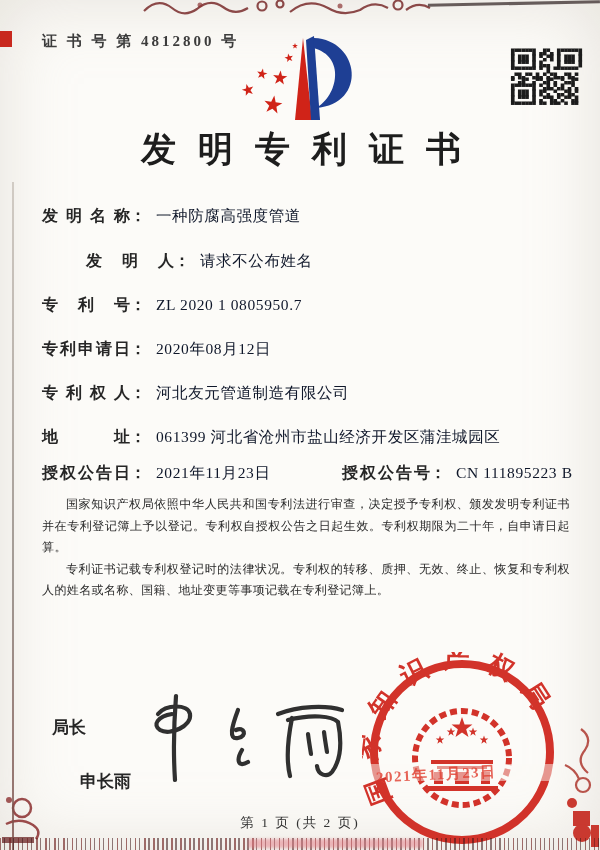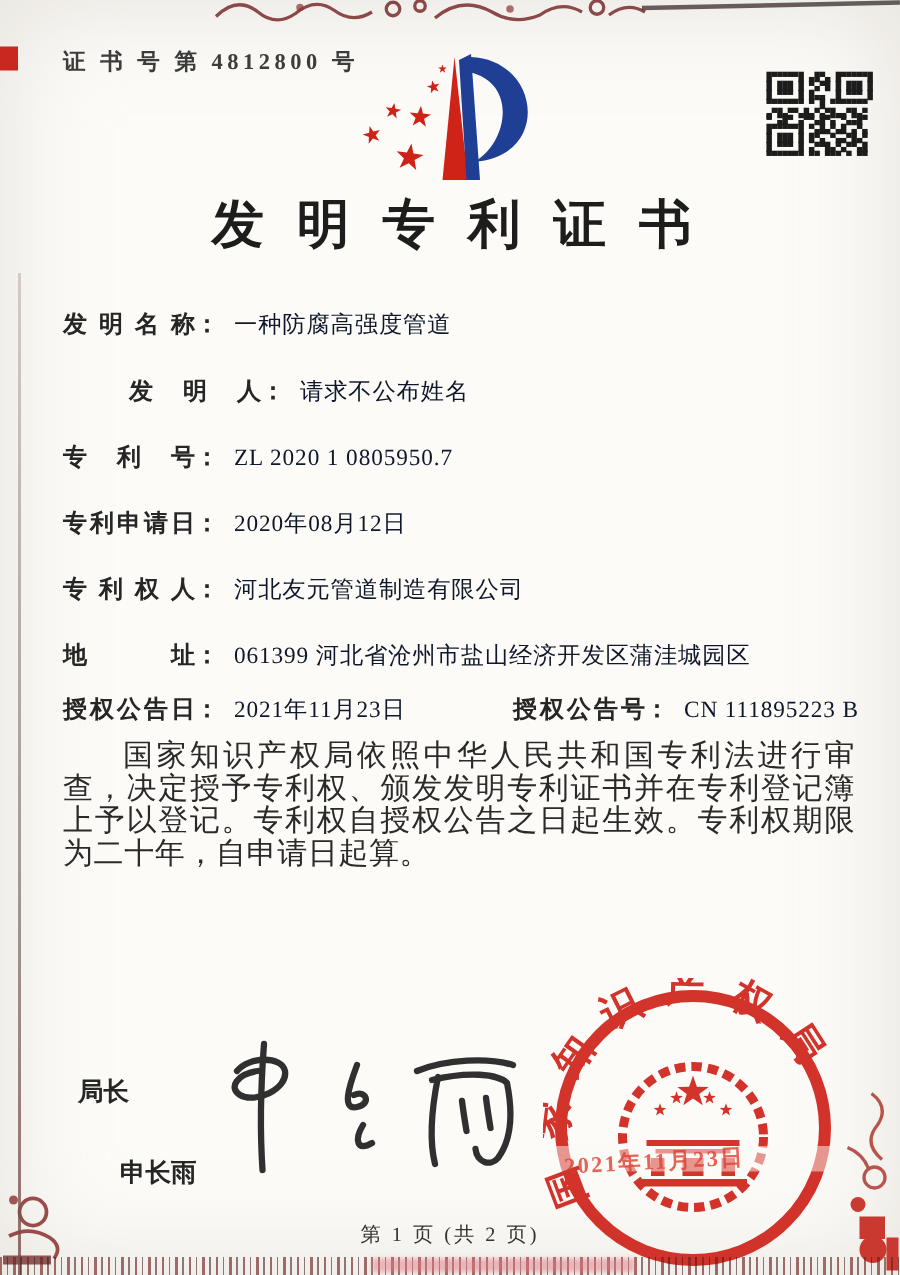--- a/index.html
+++ b/index.html
@@ -20,21 +20,21 @@
   .qr{left:511px;top:44px;font-family:"DejaVu Sans Mono",monospace;font-size:5.9px;
       line-height:5.9px;color:#1c1c1c;white-space:pre;letter-spacing:0;}
   
   .frow{left:42px;width:536px;display:flex;align-items:baseline;font-size:16px;color:#262626;}
   .flabel{display:inline-block;width:88px;font-weight:600;text-align:justify;text-align-last:justify;}
   .fcolon{font-weight:600;margin-right:10px;}
   .fvalue{font-size:15.5px;letter-spacing:.6px;color:#0f172a;}
   .fgroup{display:flex;align-items:baseline;}
   
   .body-text{left:42px;top:494px;width:528px;color:#2a2a2a;}
-  .body-text p{margin:0;font-size:20px;line-height:21.5px;text-indent:2em;
+  .body-text p{margin:0;font-size:12px;line-height:21.5px;text-indent:2em;
                text-align:justify;letter-spacing:.4px;}
   
   .officer-title{left:52px;top:716px;font-size:17px;font-weight:600;color:#262626;}
   .officer-name{left:52px;top:770px;font-size:17px;font-weight:600;color:#262626;margin-left:28px;}
   
   .footer{left:0;top:814px;width:600px;text-align:center;font-size:13.5px;
           letter-spacing:2px;color:#333;}
   
   .fringe{left:0;top:838px;width:600px;height:12px;opacity:.85;
     background:
@@ -149,20 +149,21 @@
     </div>
     <div class="fgroup">
       <span class="flabel">授权公告号</span>
         <span class="fcolon">：</span>
       <span class="fvalue">CN 111895223 B</span>
     </div>
   </div>
 
   <div class="abs body-text">
     <p>国家知识产权局依照中华人民共和国专利法进行审查，决定授予专利权、颁发发明专利证书并在专利登记簿上予以登记。专利权自授权公告之日起生效。专利权期限为二十年，自申请日起算。</p>
+    <p>专利证书记载专利权登记时的法律状况。专利权的转移、质押、无效、终止、恢复和专利权人的姓名或名称、国籍、地址变更等事项记载在专利登记簿上。</p>
   </div>
 
   <div class="abs officer-title">局长</div>
   <div class="abs officer-name">申长雨</div>
 
   <svg class="abs" style="left:130px;top:692px;" width="230" height="100" viewBox="0 0 230 100">
     <g stroke="#1b1b1b" stroke-width="4.2" fill="none" stroke-linecap="round" opacity=".9">
       <path d="M46,4 C44,30 43,58 45,88"></path>
       <path d="M28,22 C36,12 58,12 60,22 C62,34 40,44 30,38 C22,33 28,24 42,22"></path>
       <path d="M108,18 C102,34 98,48 108,46 C118,44 114,34 106,38"></path>

